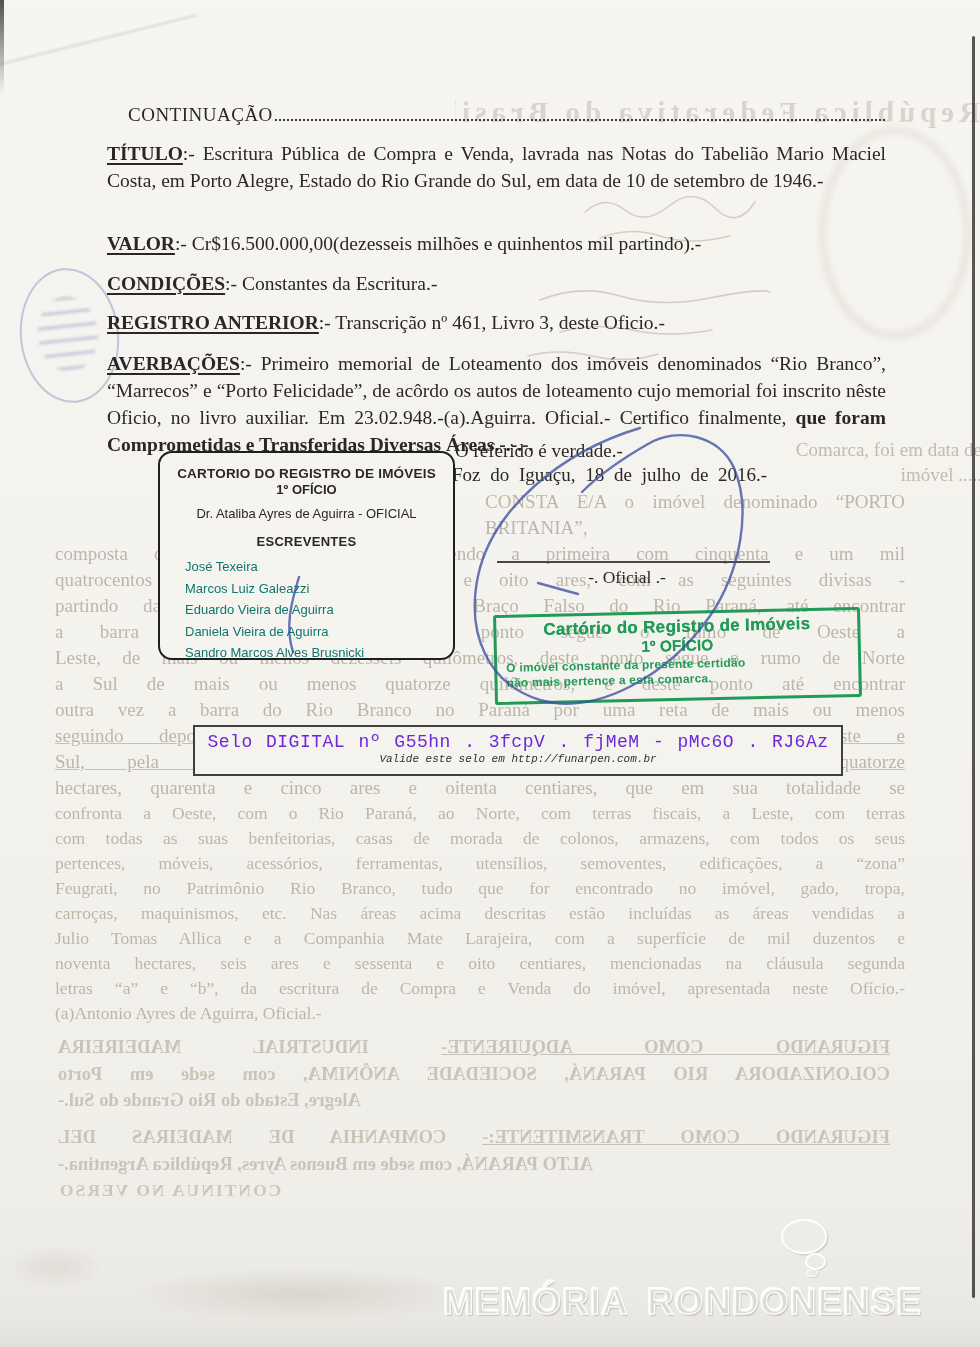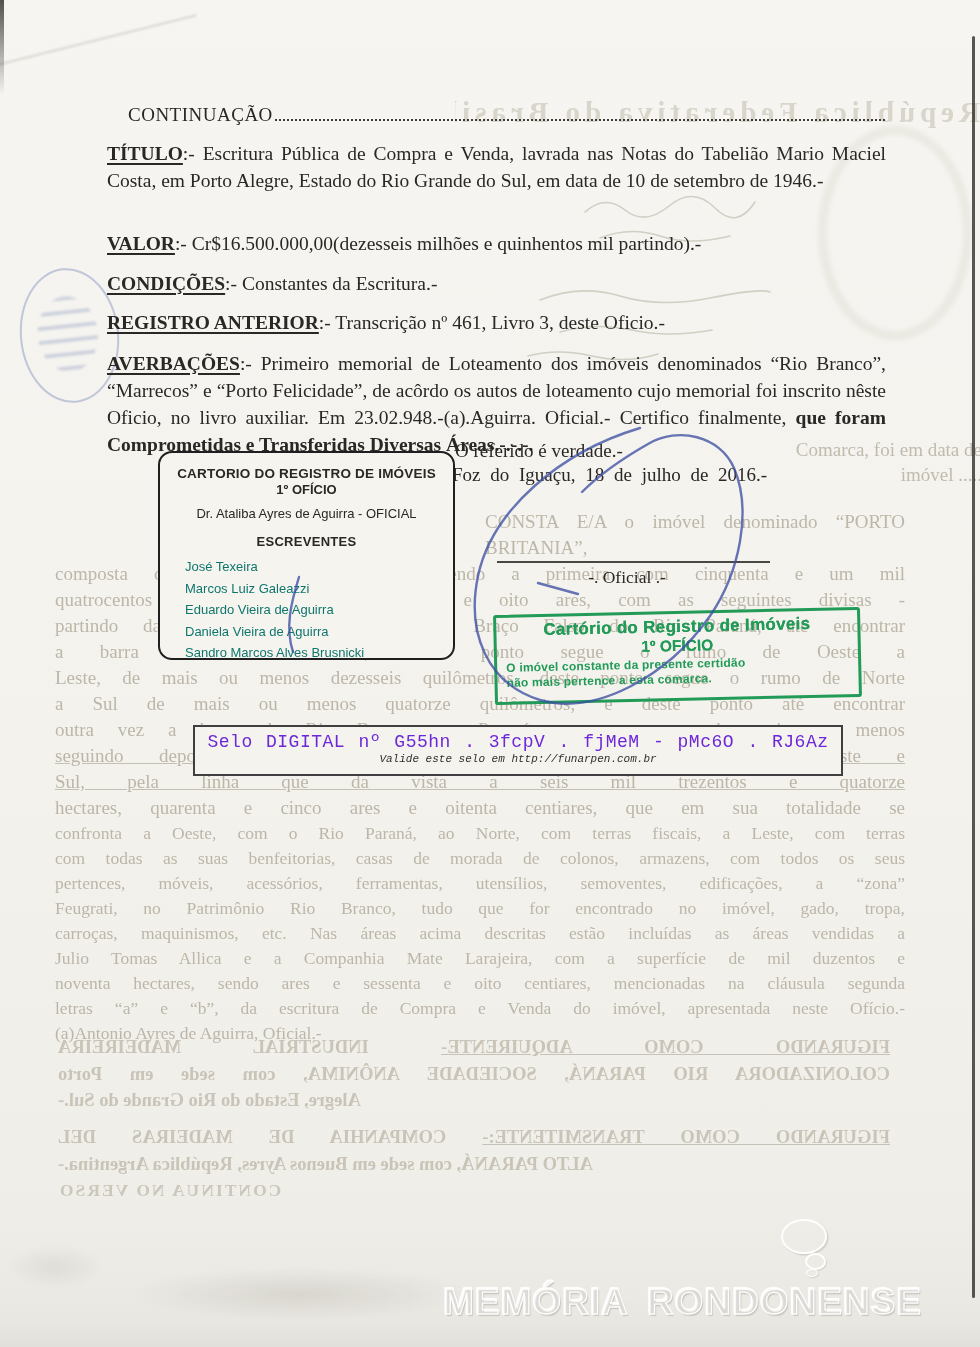--- a/index.html
+++ b/index.html
@@ -13,21 +13,21 @@
   .mirror{transform:scaleX(-1);}
   .bleed-header{left:455px;top:96px;width:525px;height:46px;font-weight:bold;font-size:29px;
     letter-spacing:5px;white-space:nowrap;overflow:hidden;color:rgba(188,181,165,.5);z-index:1;}
   .crest-ghost{left:818px;top:126px;width:136px;height:196px;border-radius:50%;
     border:9px solid rgba(200,194,178,.22);filter:blur(2px);z-index:1;}
   .squiggles{left:0;top:0;width:980px;height:1347px;z-index:1;pointer-events:none;}
   .bleed-par{left:55px;top:489px;width:850px;color:#b2aa9a;opacity:.82;z-index:1;}
   .bleed-par div{text-align:justify;text-align-last:justify;}
   .bleed-par .big{font-size:19px;line-height:26px;}
   .bleed-par .small{font-size:17.5px;line-height:25px;}
-  .bleed-par .indent{padding-left:430px;margin-top:20px;}
+  .bleed-par .indent{padding-left:430px;}
   .bleed-par .u{text-decoration:underline;text-decoration-color:rgba(150,140,122,.6);}
   .bleed-par .tail{text-align:left;text-align-last:left;}
   .bleed-frag{left:690px;top:437px;width:292px;text-align:right;font-size:19px;line-height:25px;
     color:#b5ad9d;opacity:.8;z-index:1;}
   .fig-block{left:58px;top:1034px;width:832px;color:#c0baab;opacity:.8;font-weight:bold;
     font-size:18.5px;line-height:26.5px;z-index:1;}
   .fig-block div{text-align:justify;text-align-last:justify;}
   .fig-block .endline{text-align:right;text-align-last:right;}
   .fig-b{top:1124px;}
   .fig-u{text-decoration:underline;text-decoration-color:rgba(165,158,142,.7);}
@@ -130,21 +130,21 @@
     <div class="big">outra vez a barra do Rio Branco no Paraná por uma reta de mais ou menos</div>
     <div class="big u">seguindo depois a segunda área superposta a gleba acima, a Leste e</div>
     <div class="big u">Sul, pela linha que da vista a seis mil trezentos e quatorze</div>
     <div class="big">hectares, quarenta e cinco ares e oitenta centiares, que em sua totalidade se</div>
     <div class="small">confronta a Oeste, com o Rio Paraná, ao Norte, com terras fiscais, a Leste, com terras</div>
     <div class="small">com todas as suas benfeitorias, casas de morada de colonos, armazens, com todos os seus</div>
     <div class="small">pertences, móveis, acessórios, ferramentas, utensílios, semoventes, edificações, a “zona”</div>
     <div class="small">Feugrati, no Patrimônio Rio Branco, tudo que for encontrado no imóvel, gado, tropa,</div>
     <div class="small">carroças, maquinismos, etc. Nas áreas acima descritas estão incluídas as áreas vendidas a</div>
     <div class="small">Julio Tomas Allica e a Companhia Mate Larajeira, com a superfície de mil duzentos e</div>
-    <div class="small">noventa hectares, sendo ares e sessenta e oito centiares, mencionadas na cláusula segunda</div>
+    <div class="small">noventa hectares, seis ares e sessenta e oito centiares, mencionadas na cláusula segunda</div>
     <div class="small">letras “a” e “b”, da escritura de Compra e Venda do imóvel, apresentada neste Ofício.-</div>
     <div class="small tail">(a)Antonio Ayres de Aguirra, Oficial.-</div>
   </div>
   <div class="abs fig-block mirror">
     <div><span class="fig-u">FIGURANDO COMO ADQUIRENTE-</span><span> INDUSTRIAL MADEIREIRA</span></div>
     <div>COLONIZADORA RIO PARANÁ, SOCIEDADE ANÔNIMA, com sede em Porto</div>
     <div class="endline">Alegre, Estado do Rio Grande do Sul.-</div>
   </div>
   <div class="abs fig-block fig-b mirror">
     <div><span class="fig-u">FIGURANDO COMO TRANSMITENTE:-</span><span> COMPANHIA DE MADEIRAS DEL</span></div>

